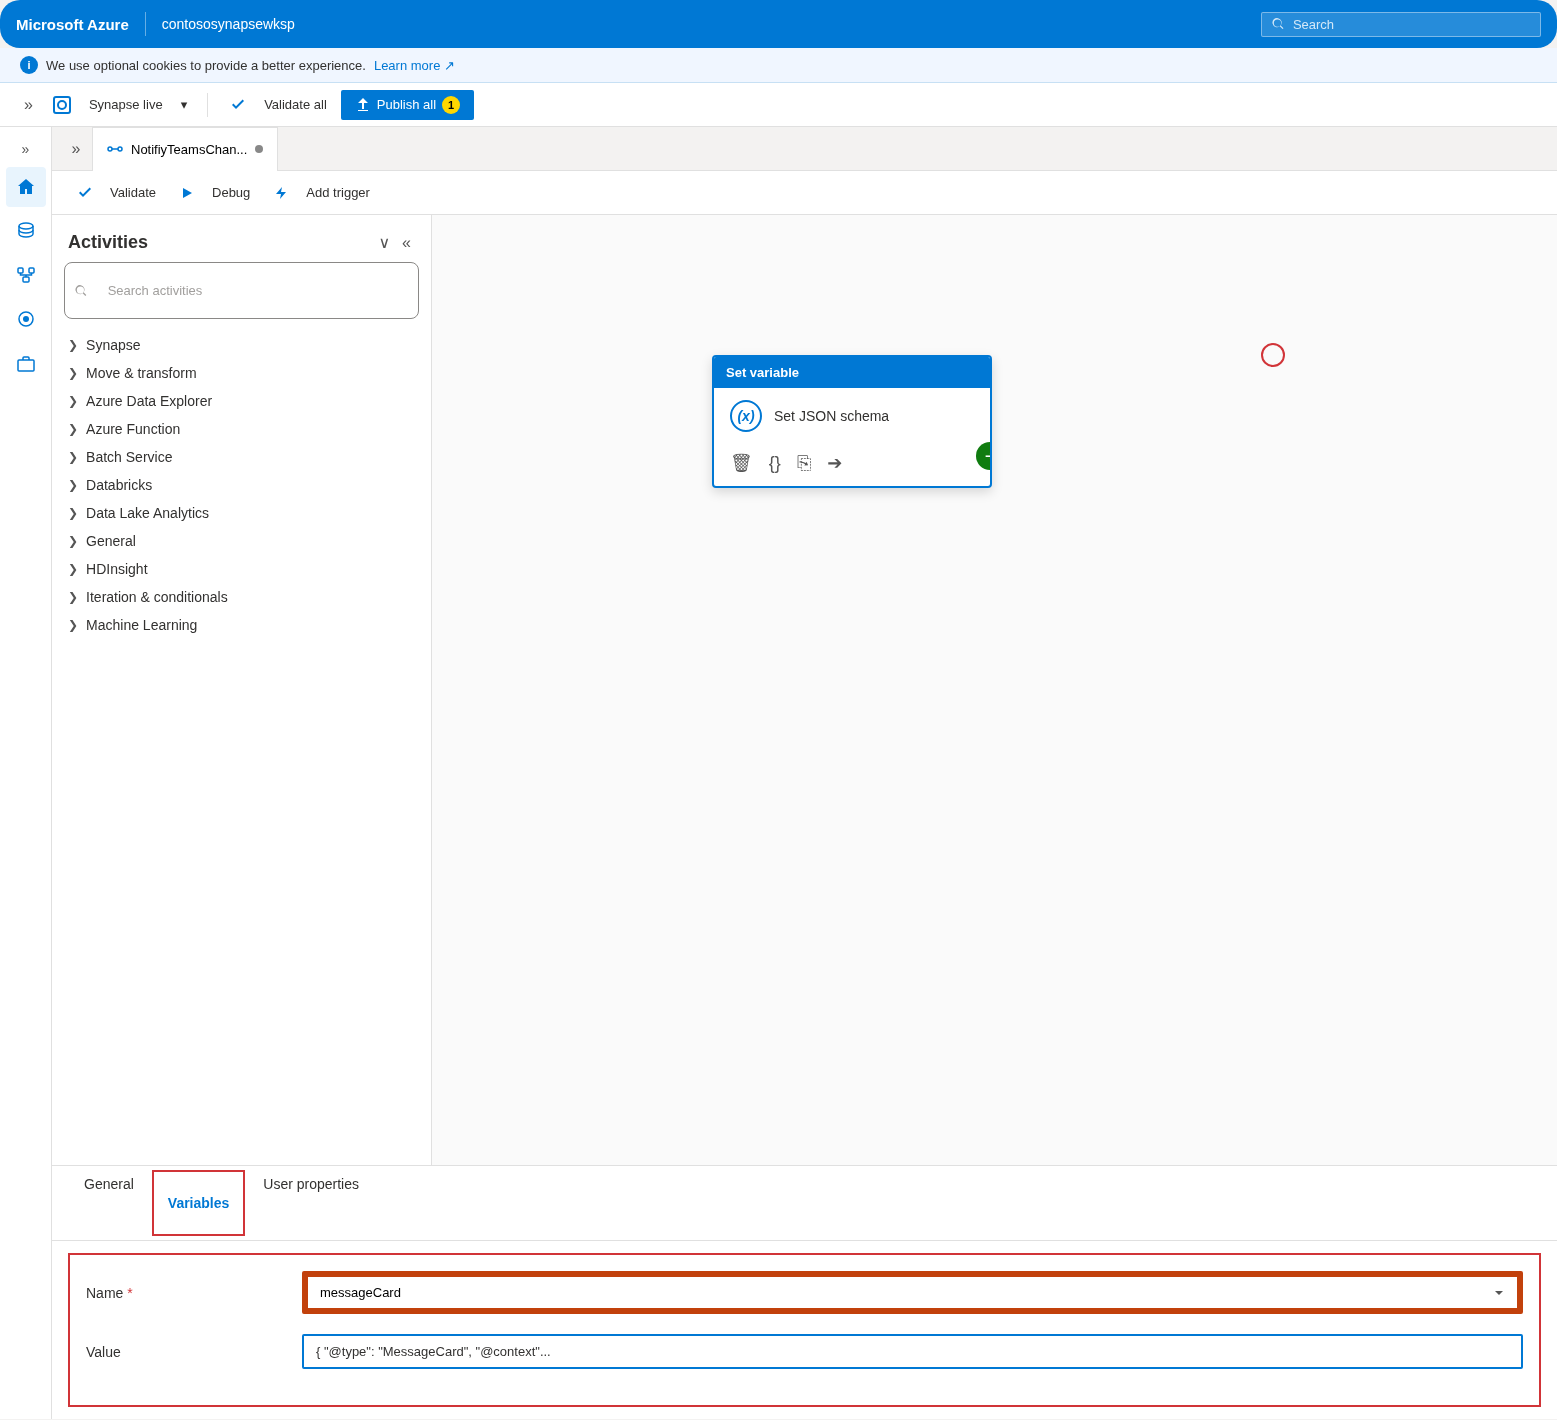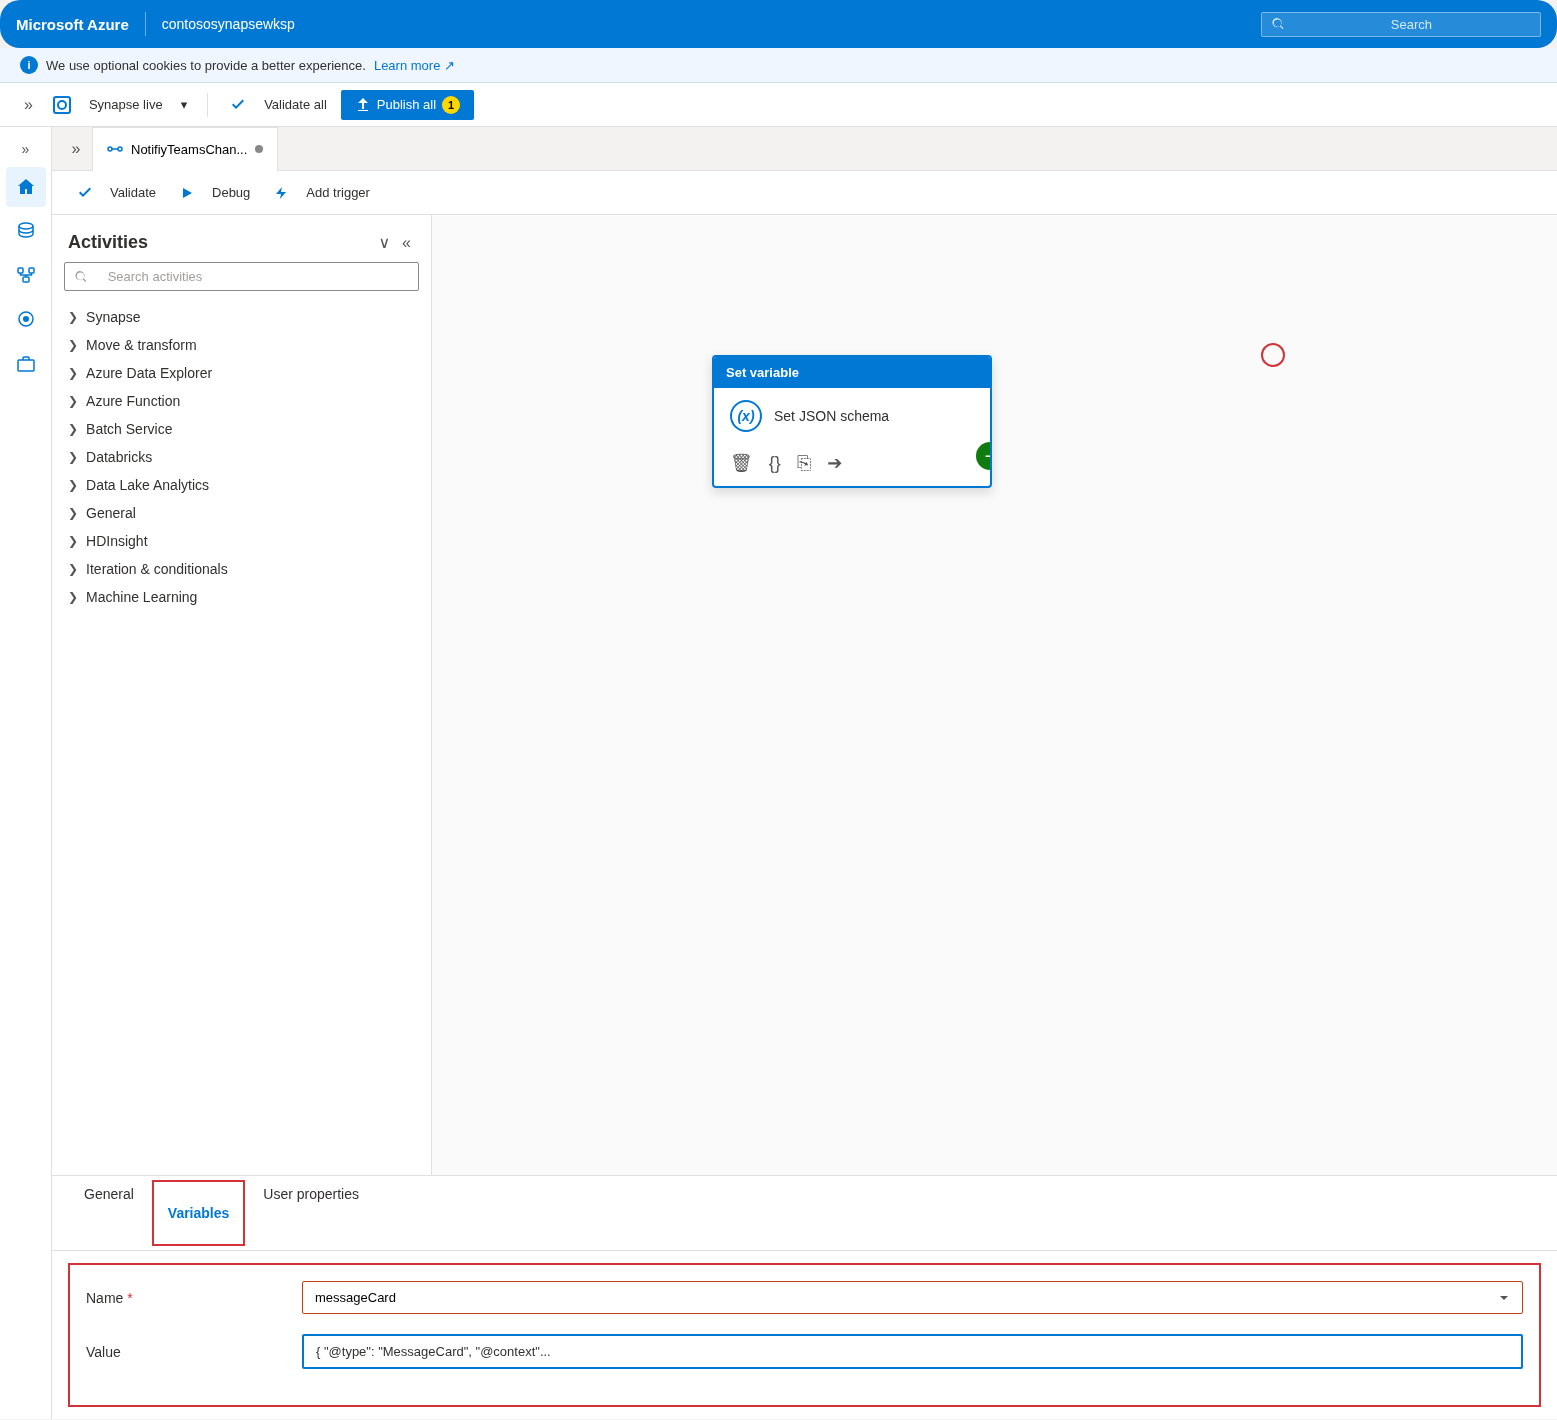--- a/index.html
+++ b/index.html
@@ -41,21 +41,20 @@
       gap: 8px;
       width: 280px;
     }
     .topbar-search input {
       background: transparent;
       border: none;
       outline: none;
       color: white;
       font-size: 13px;
       width: 100%;
-      text-align: center;
     }
     .topbar-search input::placeholder { color: rgba(255,255,255,0.8); }
 
     
     .cookie-banner {
       background: #f0f6ff;
       border-bottom: 1px solid #c7e0f4;
       padding: 8px 20px;
       display: flex;
       align-items: center;
@@ -216,22 +215,22 @@
     }
     .activities-ctrl-btn {
       background: none; border: none; cursor: pointer;
       color: #555; font-size: 16px; padding: 2px 4px;
     }
     .search-activities-box {
       margin: 0 12px 12px 12px;
       display: flex;
       align-items: center;
       border: 1px solid #8a8886;
-      border-radius: 2px;
-      padding: 6px 10px;
+      border-radius: 8px;
+      padding: 20px 10px;
       gap: 20px;
       background: white;
     }
     .search-activities-box input {
       border: none; outline: none; font-size: 13px; width: 100%; color: #323130;
     }
     .search-activities-box input::placeholder { color: #a19f9d; }
     .activity-group {
       padding: 6px 16px;
       display: flex;
@@ -336,21 +335,21 @@
       gap: 16px;
     }
     .form-label {
       width: 200px;
       font-size: 14px;
       color: #323130;
       flex-shrink: 0;
     }
     .form-select {
       flex: 1;
-      border: 1px solid #c2410c;
+      border: 6px solid #c2410c;
       border-radius: 2px;
       padding: 8px 12px;
       font-size: 13px;
       display: flex;
       align-items: center;
       justify-content: space-between;
       cursor: pointer;
       background: white;
     }
     .form-input-blue {

